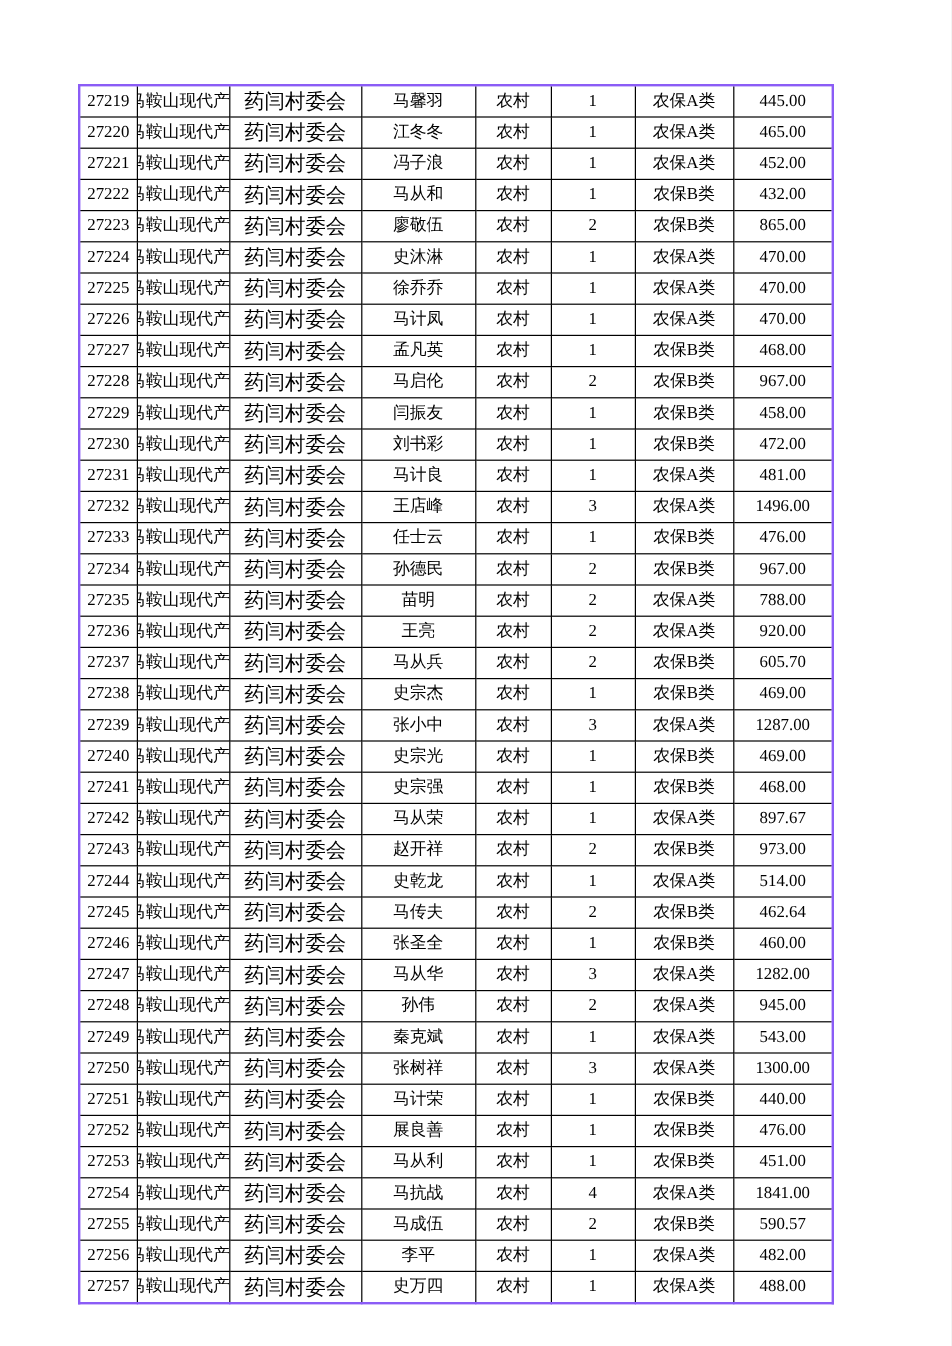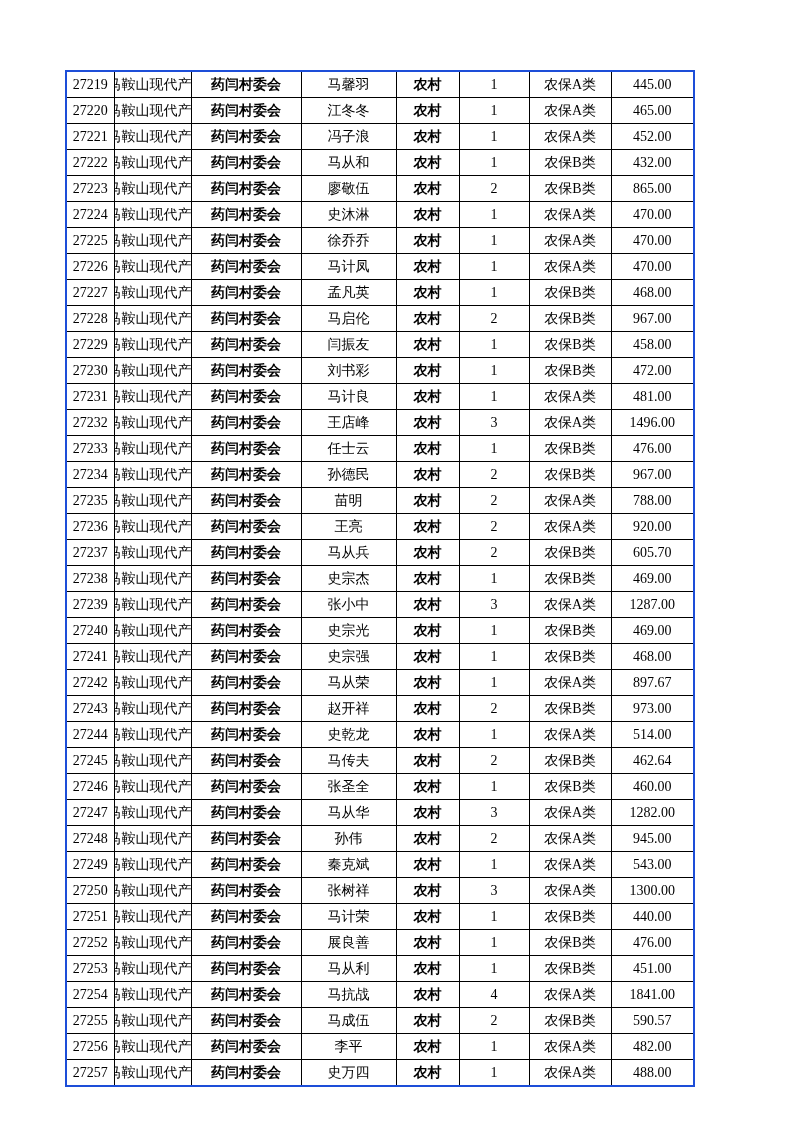--- a/index.html
+++ b/index.html
@@ -11,21 +11,21 @@
     overflow:hidden;
     font-family:"Liberation Serif","DejaVu Serif",serif;
     color:#000;
   }
   table.sheet{
     position:absolute;
     left:65px;top:70px;
     width:628px;
     border-collapse:collapse;
     table-layout:fixed;
-    border:2px solid #1d4ed8;
+    border:2px solid #8b5cf6;
     font-size:15px;
     padding-left:28px;
   }
   table.sheet td{
     border:1px solid #000;
     height:24px;
     padding:0;
     vertical-align:middle;
     text-align:center;
     white-space:nowrap;
@@ -33,23 +33,23 @@
     line-height:24px;
   }
   td.c-id{ text-align:right; padding-right:3px; font-size:14px; }
   td.c-org{ text-align:left; }
   td.c-org .org-clip{
     display:inline-block;
     margin-left:-7px;
     font-size:14px;
     white-space:nowrap;
   }
-  td.c-village{ font-size:14px;font-weight:bold; }
+  td.c-village{ font-size:17px; }
   td.c-name{ font-size:14px; }
-  td.c-res{ font-size:14px;font-weight:bold; }
+  td.c-res{ font-size:14px; }
   td.c-cnt{ font-size:14px; }
   td.c-cat{ font-size:14px; }
   td.c-amt{ text-align:right; padding-right:13px; font-size:14px;margin-top:19px; }
 </style>
 </head>
 <body>
 
 <div class="page">
   <table class="sheet">
     <colgroup>

